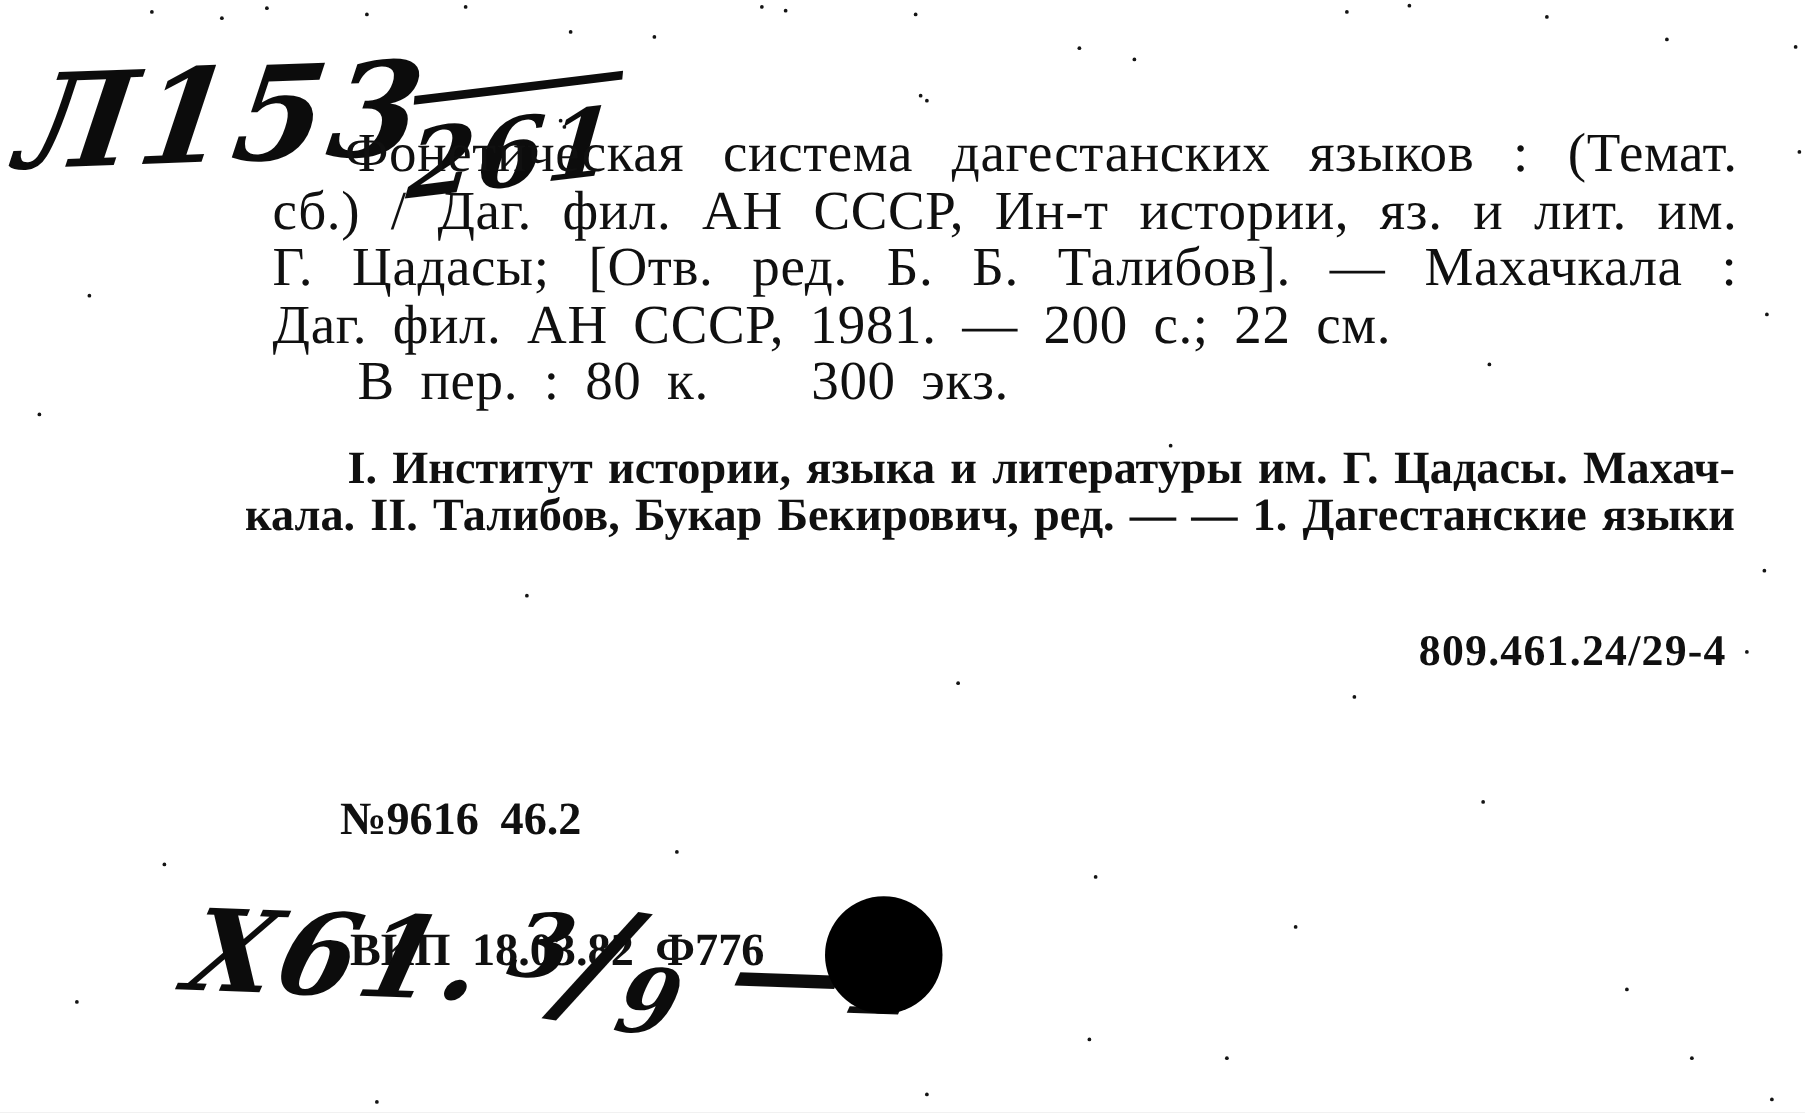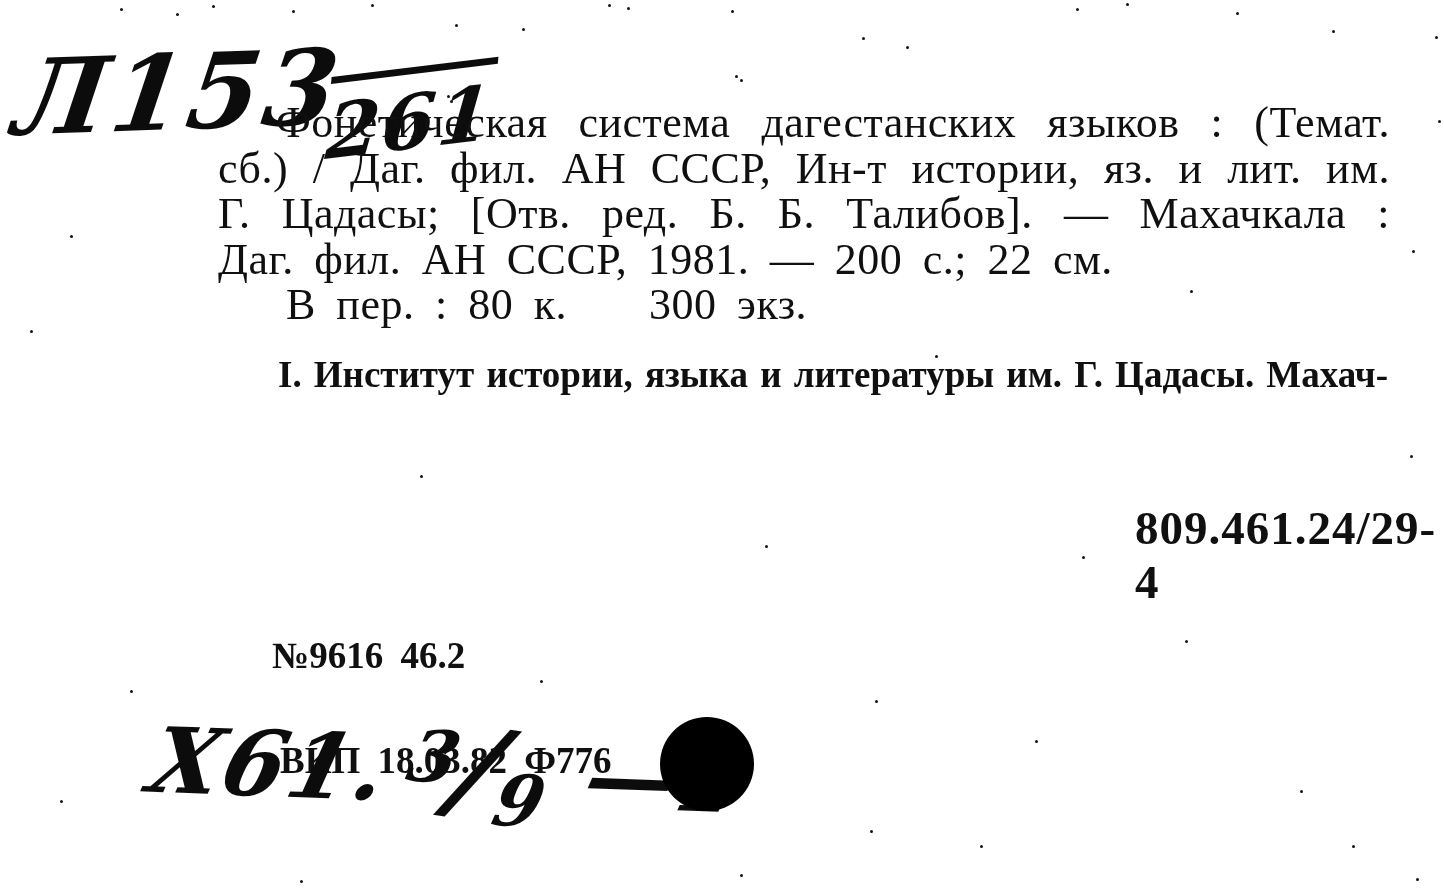--- a/index.html
+++ b/index.html
@@ -74,21 +74,21 @@
     line-height: 37.5px;
   }
   .indent2 { text-indent: 82px; }
   .tr-line.plain { word-spacing: 8px; }
 
   
   .class-num {
     position: absolute;
     left: 1135px;
     top: 501px;
-    font-size: 47px;
+    font-size: 35px;
     font-weight: bold;
     letter-spacing: 1px;
   }
 
   
   .registry {
     position: absolute;
     left: 222px;
     top: 540px;
     font-size: 37px;
@@ -169,20 +169,21 @@
   <div class="desc">
     <div class="desc-line indent1 just">Фонетическая система дагестанских языков : (Темат.</div>
     <div class="desc-line just">сб.) / Даг. фил. АН СССР, Ин-т истории, яз. и лит. им.</div>
     <div class="desc-line just">Г. Цадасы; [Отв. ред. Б. Б. Талибов]. — Махачкала :</div>
     <div class="desc-line plain">Даг. фил. АН СССР, 1981. — 200 с.; 22 см.</div>
     <div class="desc-line price">В пер. : 80 к.    300 экз.</div>
   </div>
 
   <div class="tracings">
     <div class="tr-line indent2 just">I. Институт истории, языка и литературы им. Г. Цадасы. Махач-</div>
+    <div class="tr-line just">кала. II. Талибов, Букар Бекирович, ред. — — 1. Дагестанские языки</div>
   </div>
 
   <div class="class-num">809.461.24/29-4</div>
 
   <div class="registry">
     <div class="reg-line r1">№9616 46.2</div>
     <div class="reg-line r3">ВКП 18.03.82 Ф776</div>
   </div>
 
   <div class="shelf">

